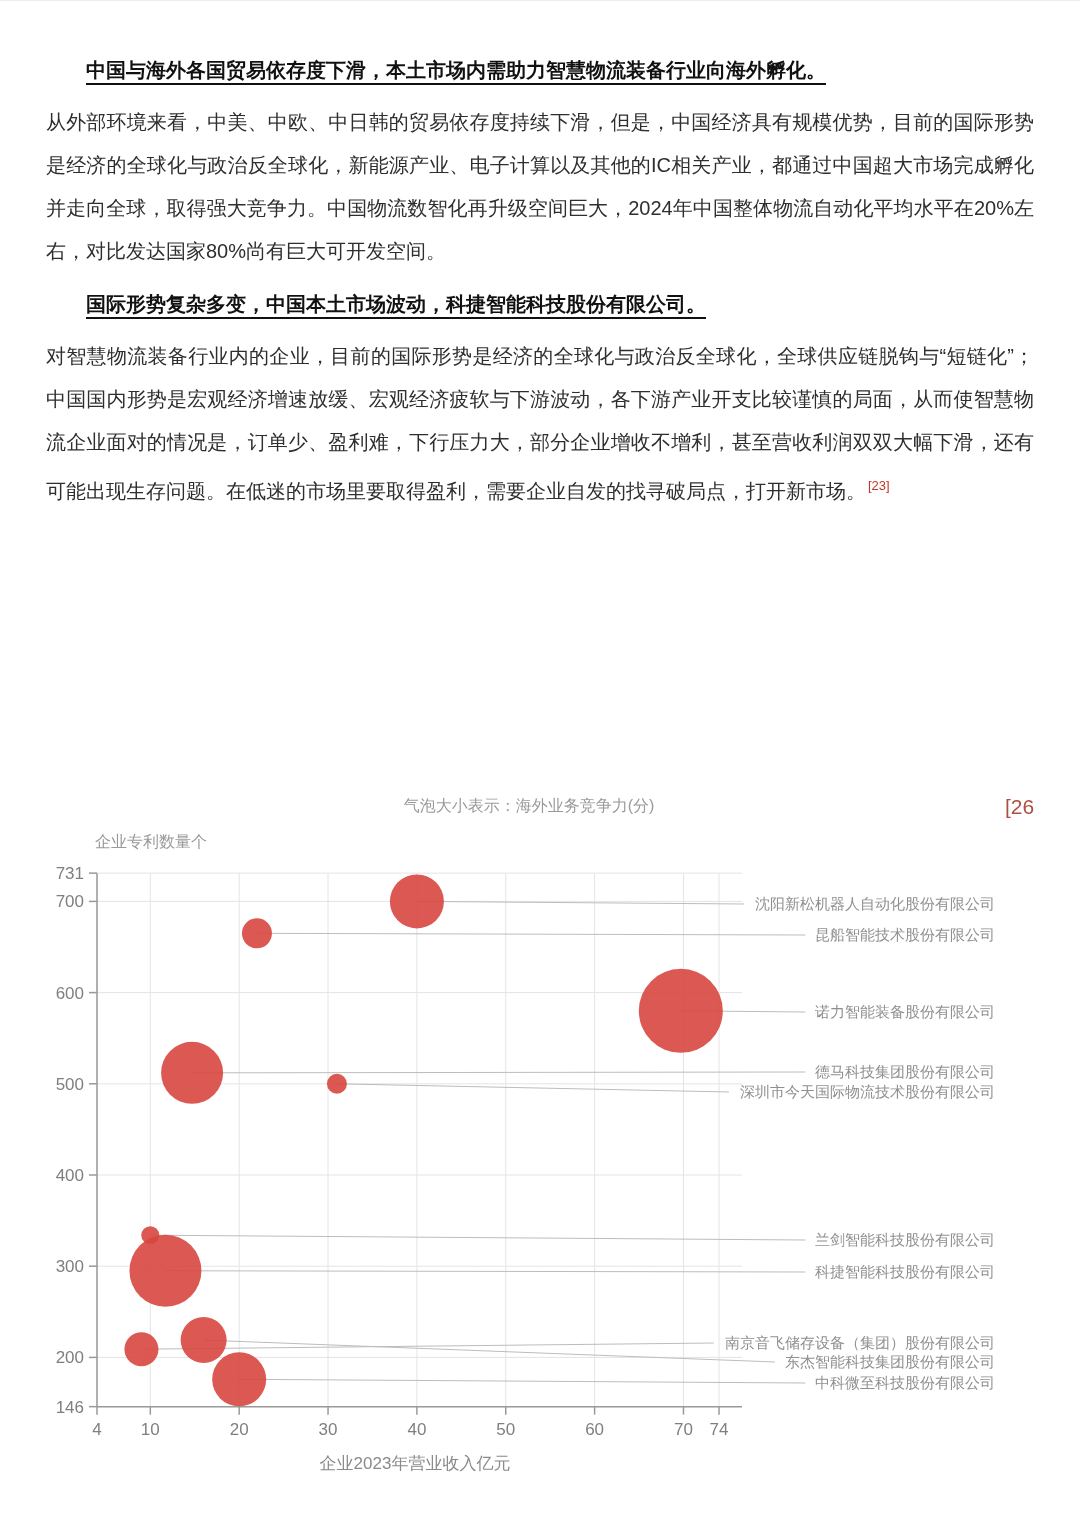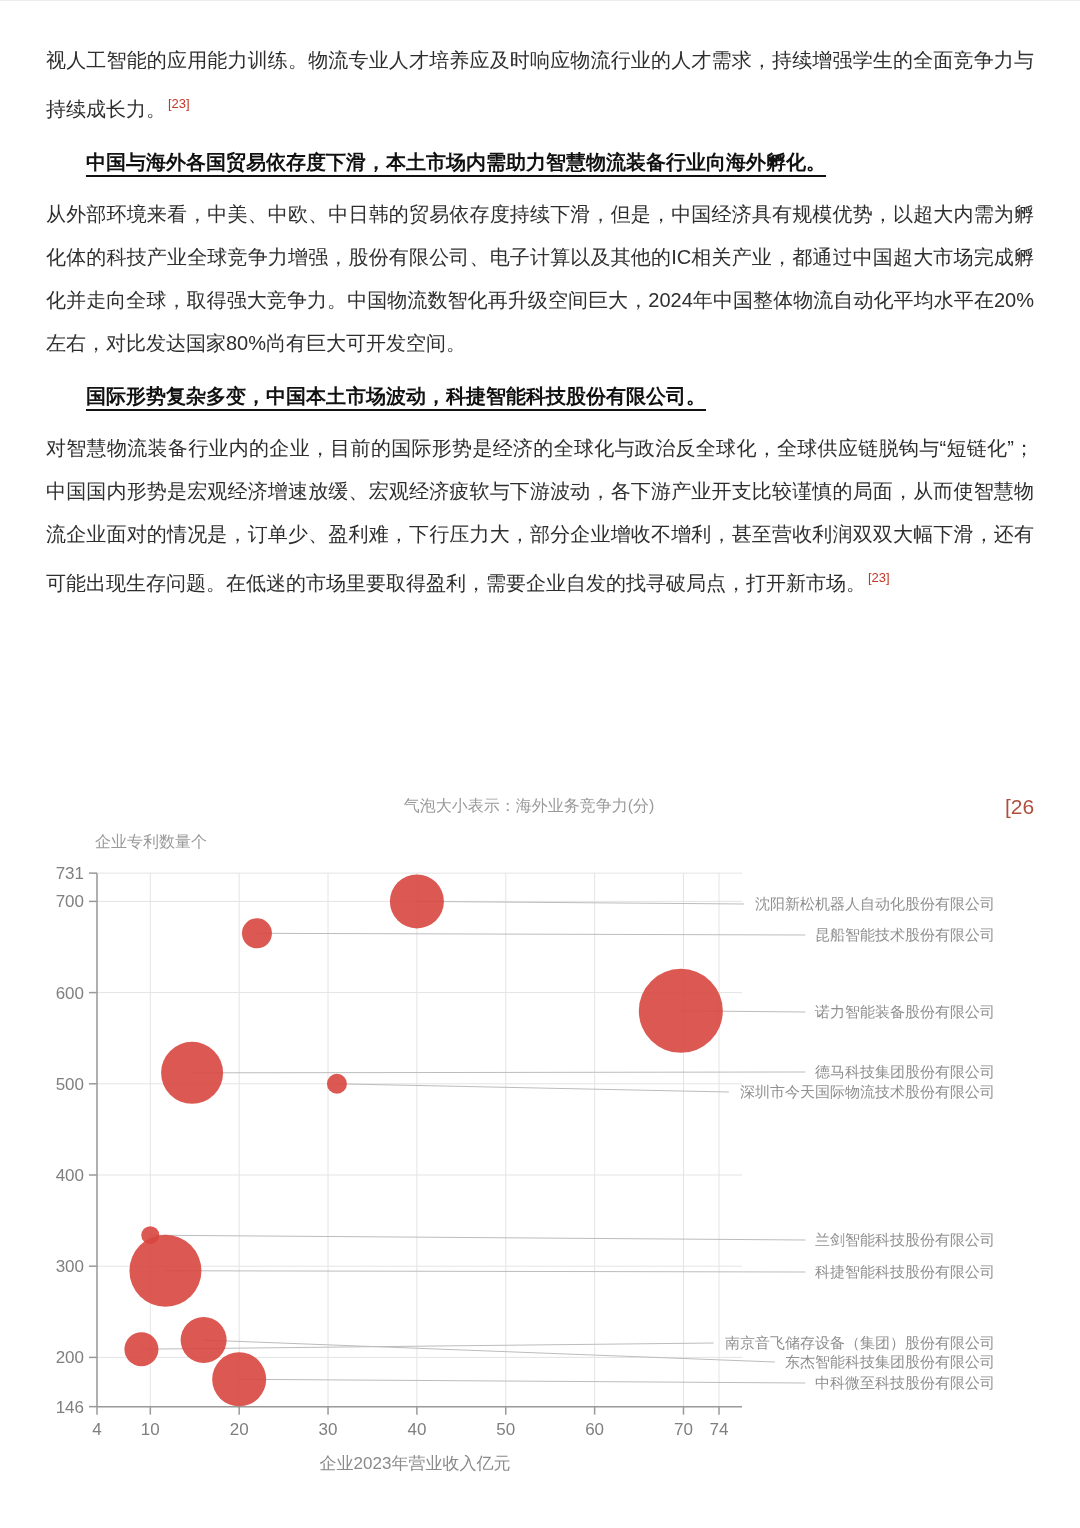--- a/index.html
+++ b/index.html
@@ -42,27 +42,26 @@
     position:absolute;left:1005px;top:6px;
     color:#ad4f3d;font-size:21px;
   }
 </style>
 </head>
 <body>
 
 <div class="page">
 
   <div class="text-block">
-    <p class="para"><span>视人工智能的应用能力训练。物流专业人才培养应及时响应物流行业的人才需求，持续增强学生的全面竞争力与持续成长力。</span><sup class="cite">[23]</sup></p>
 
 
 
     <h3 class="heading"><span>中国与海外各国贸易依存度下滑，本土市场内需助力智慧物流装备行业向海外孵化。</span></h3>
 
-    <p class="para"><span>从外部环境来看，中美、中欧、中日韩的贸易依存度持续下滑，但是，中国经济具有规模优势，以超大内需为孵化体的科技产业全球竞争力增强，股份有限公司、电子计算以及其他的IC相关产业，都通过中国超大市场完成孵化并走向全球，取得强大竞争力。中国物流数智化再升级空间巨大，2024年中国整体物流自动化平均水平在20%左右，对比发达国家80%尚有巨大可开发空间。</span></p>
+    <p class="para"><span>从外部环境来看，中美、中欧、中日韩的贸易依存度持续下滑，但是，中国经济具有规模优势，目前的国际形势是经济的全球化与政治反全球化，新能源产业、电子计算以及其他的IC相关产业，都通过中国超大市场完成孵化并走向全球，取得强大竞争力。中国物流数智化再升级空间巨大，2024年中国整体物流自动化平均水平在20%左右，对比发达国家80%尚有巨大可开发空间。</span></p>
 
     <h3 class="heading"><span>国际形势复杂多变，中国本土市场波动，科捷智能科技股份有限公司。</span></h3>
 
     <p class="para"><span>对智慧物流装备行业内的企业，目前的国际形势是经济的全球化与政治反全球化，全球供应链脱钩与“短链化”；中国国内形势是宏观经济增速放缓、宏观经济疲软与下游波动，各下游产业开支比较谨慎的局面，从而使智慧物流企业面对的情况是，订单少、盈利难，下行压力大，部分企业增收不增利，甚至营收利润双双大幅下滑，还有可能出现生存问题。在低迷的市场里要取得盈利，需要企业自发的找寻破局点，打开新市场。</span><sup class="cite">[23]</sup></p>
   </div>
 
   <div class="chart">
     <svg id="chart-svg" width="1080" height="720" viewBox="0 0 1080 720">
         <line x1="97" y1="84.12799999999999" x2="97" y2="617.648" stroke="#e4e4e4" stroke-width="1"></line>
         <line x1="150.316" y1="84.12799999999999" x2="150.316" y2="617.648" stroke="#e4e4e4" stroke-width="1"></line>

